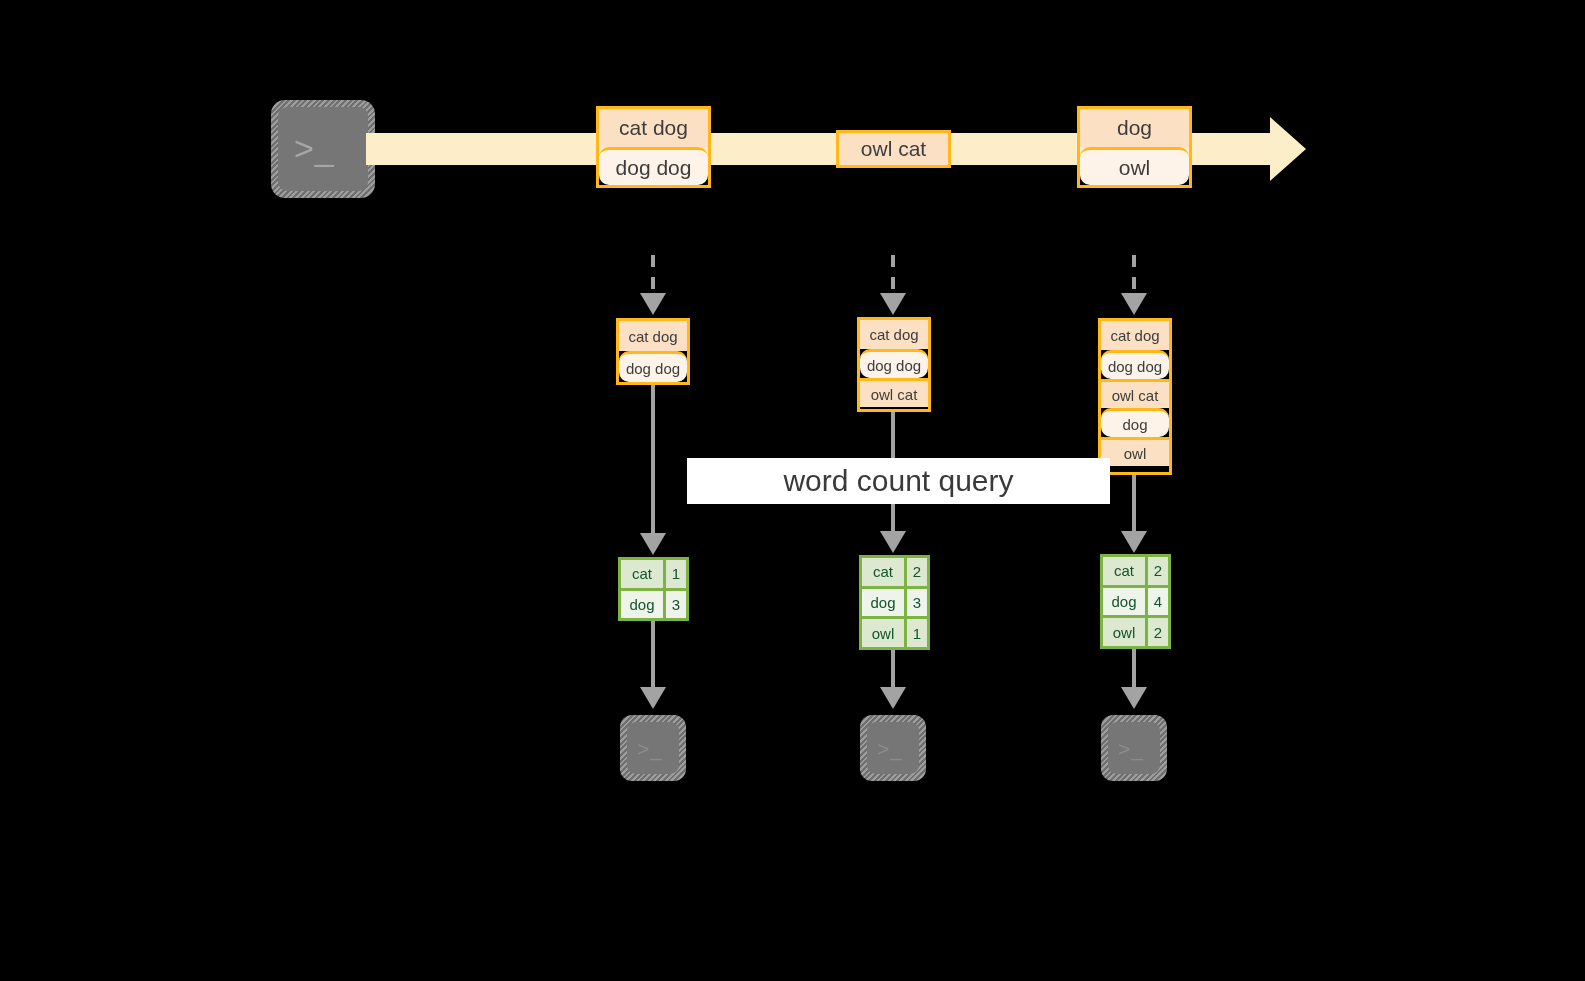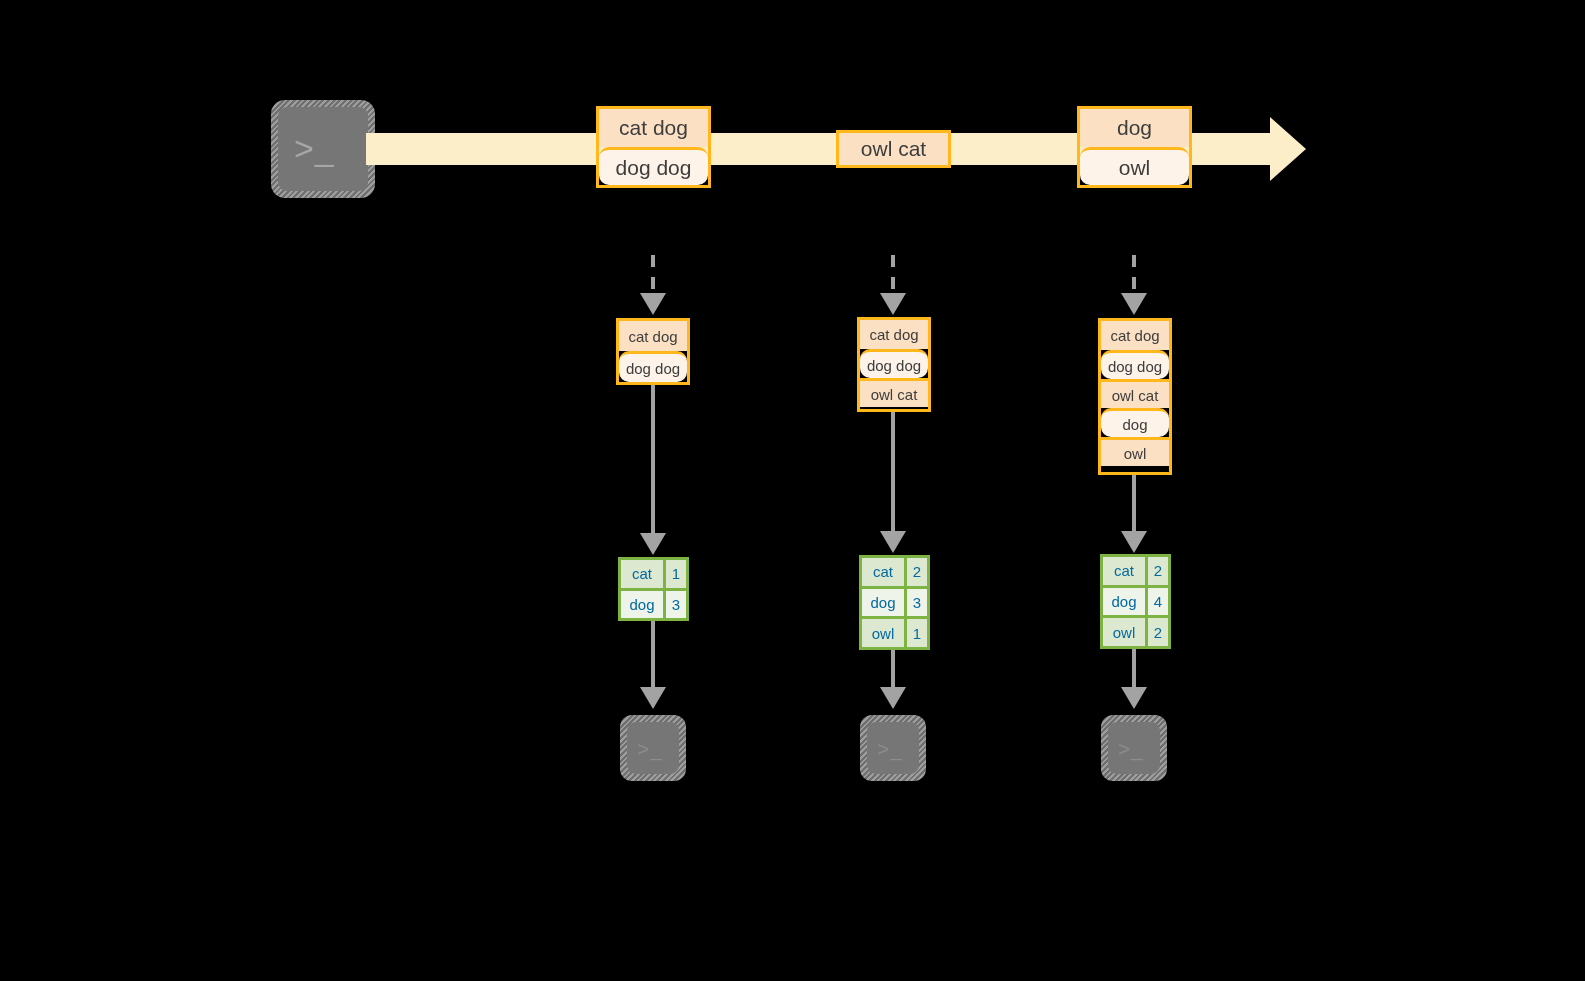--- a/index.html
+++ b/index.html
@@ -108,21 +108,21 @@
     display: flex;
     flex: 1 1 0;
     min-height: 0;
   }
   .grow + .grow { border-top: 3px solid #7cb342; }
   .gcell {
     box-sizing: border-box;
     display: flex;
     align-items: center;
     justify-content: center;
-    color: #0369a1;
+    color: #14532d;
     white-space: nowrap;
   }
   .gcell.key { flex: 0 0 45px; border-right: 3px solid #7cb342; }
   .gcell.val { flex: 1 1 auto; }
   .gcell.dark  { background: #dde8d0; }
   .gcell.light { background: #eef4ea; }
 
   
   .vline {
     position: absolute;
@@ -283,14 +283,15 @@
 
   <div class="vline" style="left:1132px; top:649px; height:40px;"></div>
   <div class="vhead" style="left:1121px; top:687px;"></div>
 
   <div class="terminal terminal-small" style="left:1101px; top:715px;">
     <div class="hatch"></div>
     <div class="inner"></div>
     <div class="prompt">&gt;_</div>
   </div>
 
+  <div class="banner" style="left:687px; top:458px; width:423px; height:46px; font-size:30px;">word count query</div>
 
 </div>
 
 </body></html>

